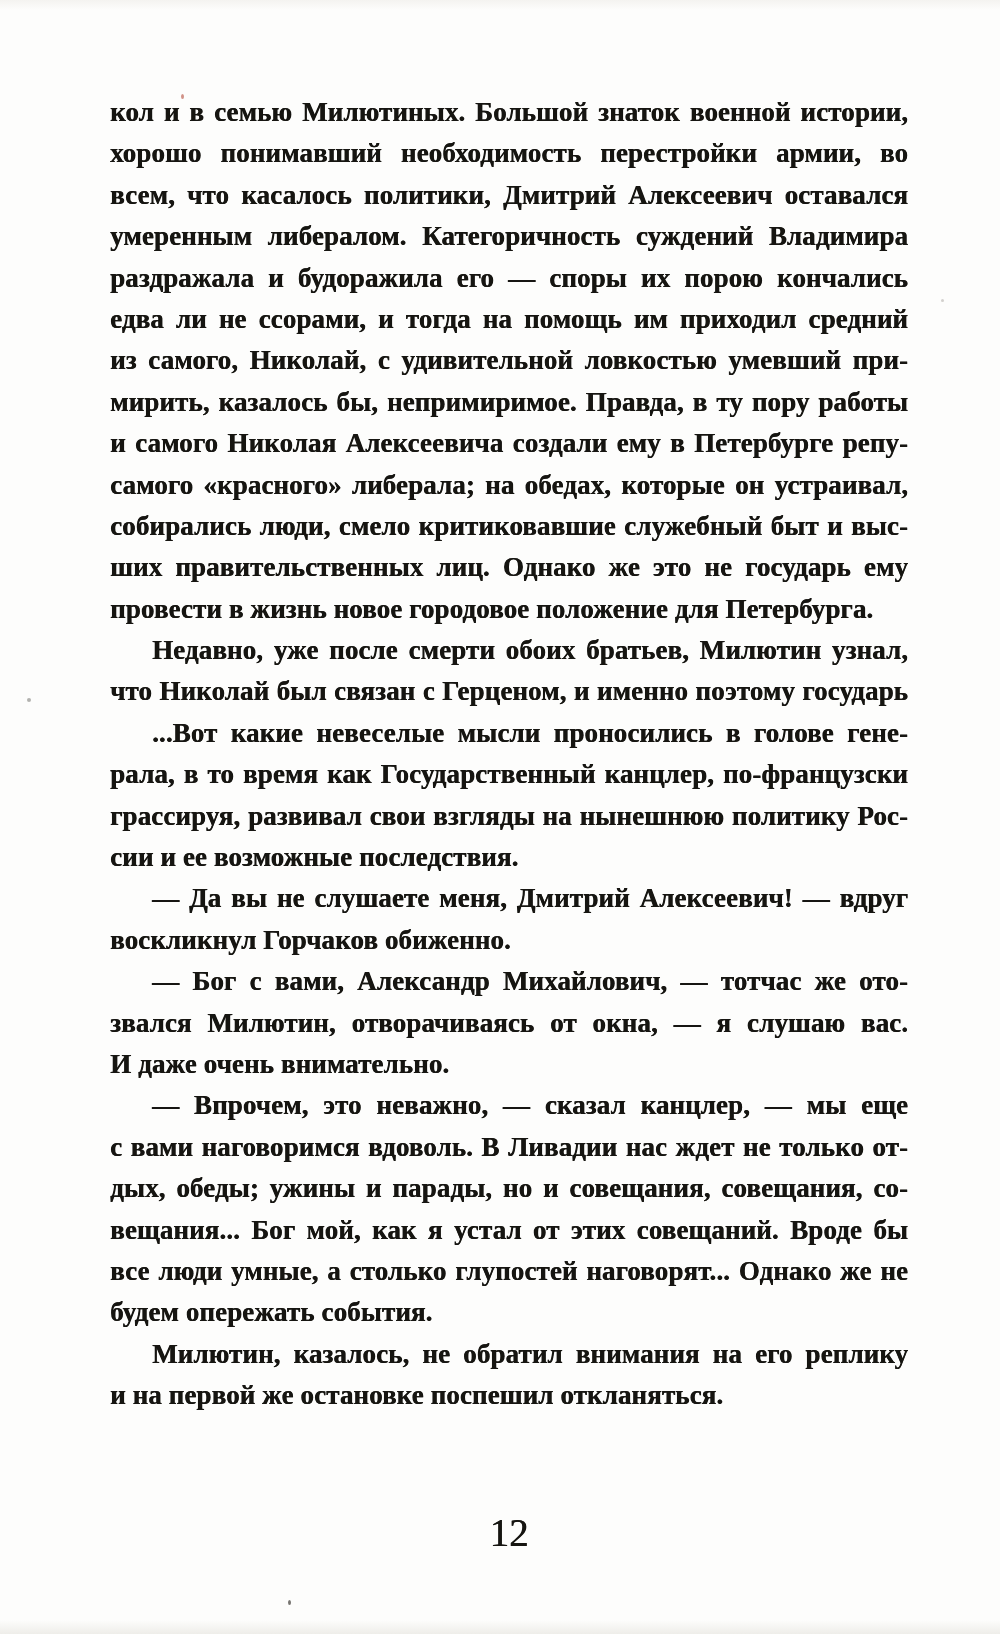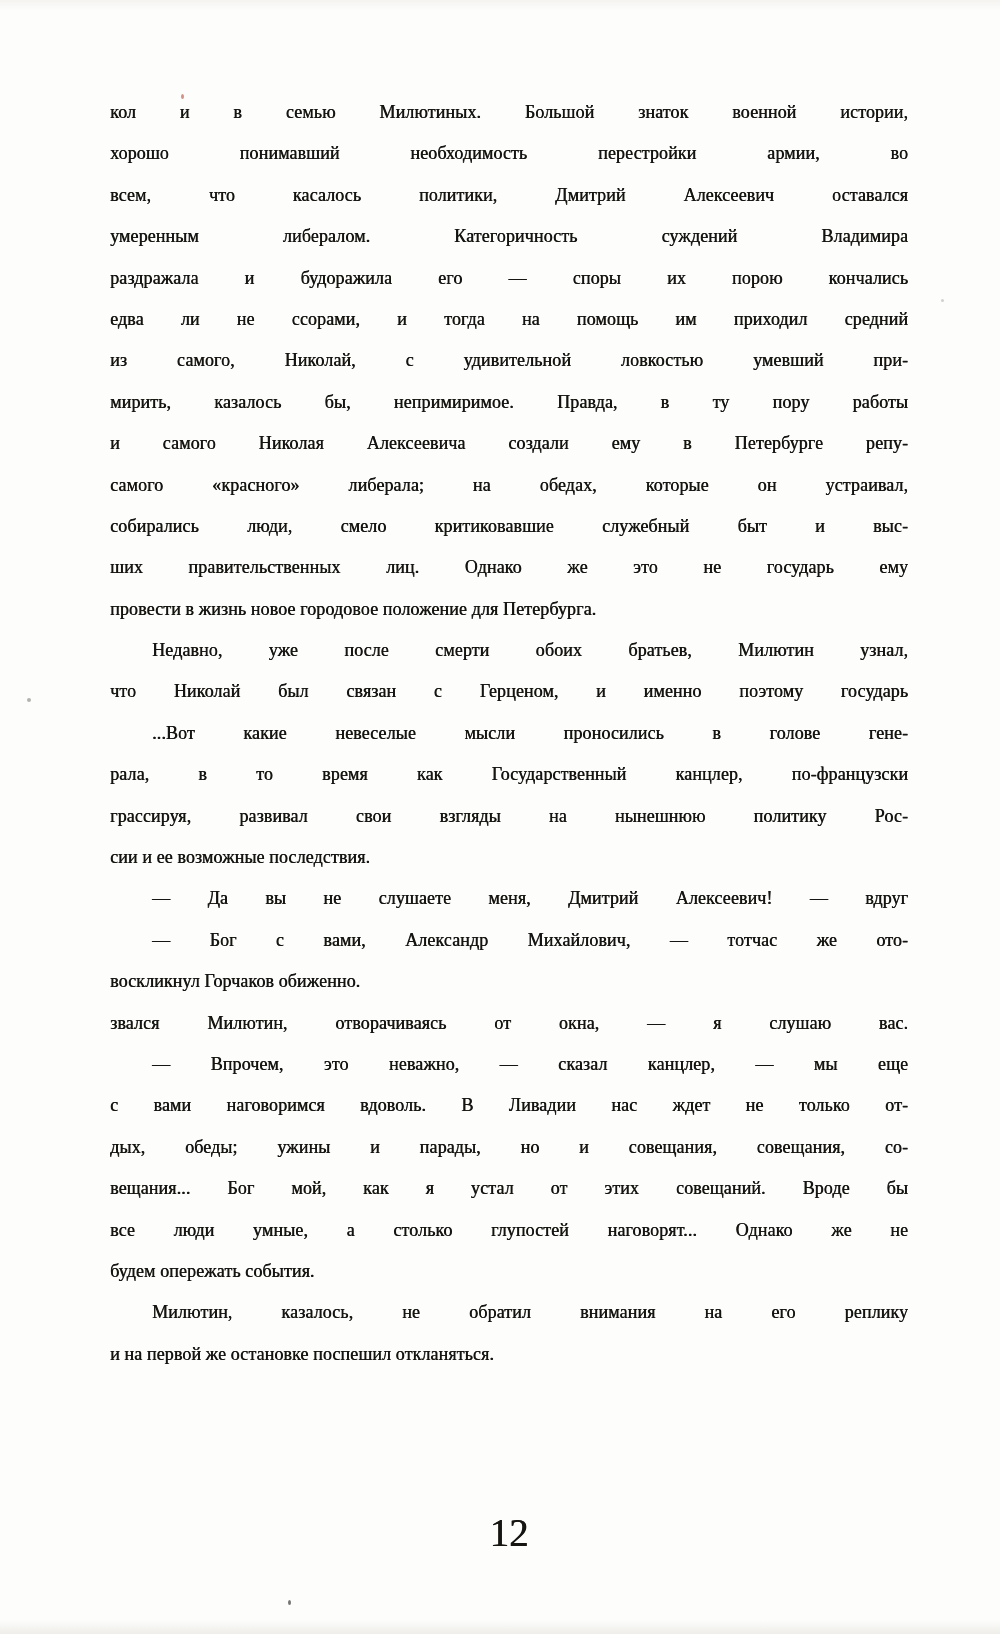--- a/index.html
+++ b/index.html
@@ -32,30 +32,31 @@
     height: 14px;
     background: linear-gradient(to top, #eeede9, rgba(253,253,252,0));
   }
   .text-block {
     position: absolute;
     left: 110px;
     top: 92px;
     width: 798px;
   }
   .line {
-    font-size: 18px;
+    font-size: 27px;
     line-height: 41.4px;
     height: 41.4px;
     overflow: hidden;
     white-space: normal;
     text-align: justify;
     text-align-last: justify;
     
     text-shadow: 0.45px 0 0 currentColor;
     letter-spacing: 0.1px;
+    font-weight: bold;
   }
   .line.indent { padding-left: 42px; }
   .line.end {
     text-align: center;
     text-align-last: left;
   }
   .page-number {
     position: absolute;
     top: 1512px;
     left: 110px;
@@ -96,23 +97,24 @@
       <div class="line">собирались люди, смело критиковавшие служебный быт и выс-</div>
       <div class="line">ших правительственных лиц. Однако же это не государь ему</div>
       <div class="line end">провести в жизнь новое городовое положение для Петербурга.</div>
       <div class="line indent">Недавно, уже после смерти обоих братьев, Милютин узнал,</div>
       <div class="line">что Николай был связан с Герценом, и именно поэтому государь</div>
       <div class="line indent">...Вот какие невеселые мысли проносились в голове гене-</div>
       <div class="line">рала, в то время как Государственный канцлер, по-французски</div>
       <div class="line">грассируя, развивал свои взгляды на нынешнюю политику Рос-</div>
       <div class="line end">сии и ее возможные последствия.</div>
       <div class="line indent">— Да вы не слушаете меня, Дмитрий Алексеевич! — вдруг</div>
+      <div class="line end">воскликнул Горчаков обиженно.</div>
       <div class="line indent">— Бог с вами, Александр Михайлович, — тотчас же ото-</div>
-      <div class="line end">воскликнул Горчаков обиженно.</div>
       <div class="line">звался Милютин, отворачиваясь от окна, — я слушаю вас.</div>
+      <div class="line end">И даже очень внимательно.</div>
       <div class="line indent">— Впрочем, это неважно, — сказал канцлер, — мы еще</div>
       <div class="line">с вами наговоримся вдоволь. В Ливадии нас ждет не только от-</div>
       <div class="line">дых, обеды; ужины и парады, но и совещания, совещания, со-</div>
       <div class="line">вещания... Бог мой, как я устал от этих совещаний. Вроде бы</div>
       <div class="line">все люди умные, а столько глупостей наговорят... Однако же не</div>
       <div class="line end">будем опережать события.</div>
       <div class="line indent">Милютин, казалось, не обратил внимания на его реплику</div>
       <div class="line end">и на первой же остановке поспешил откланяться.</div>
     </div>
 

